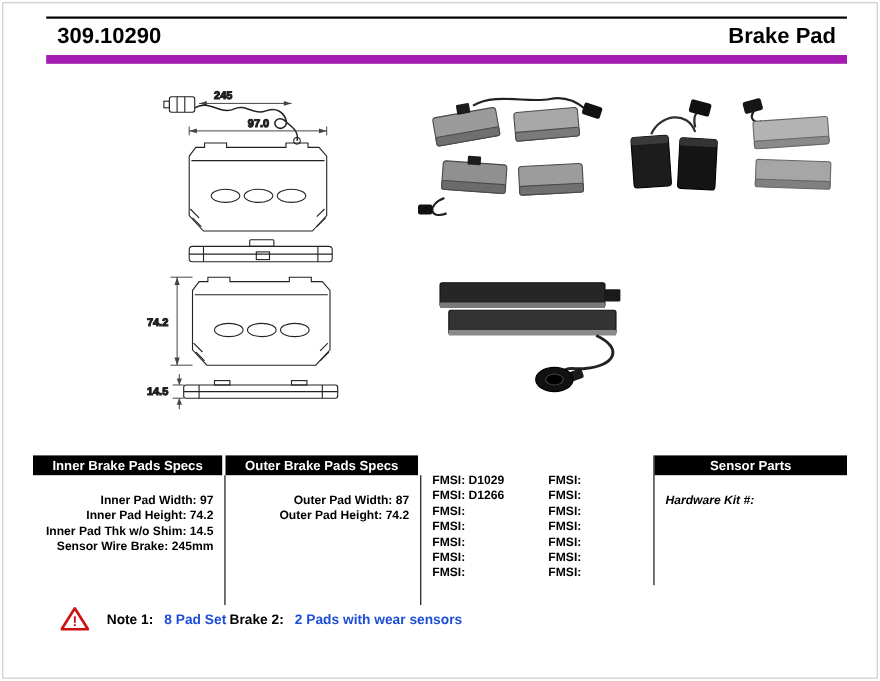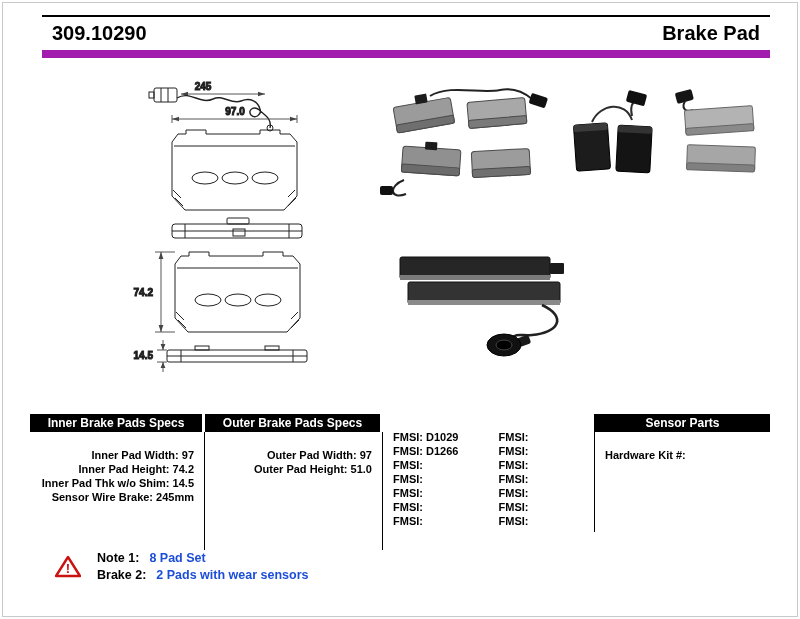--- a/index.html
+++ b/index.html
@@ -36,25 +36,25 @@
     background:#000; color:#fff; font-size:12px; font-weight:bold;
     height:18px; line-height:18px; text-align:center; margin-right:3px;
   }
   .col-related .col-header { margin-right:0; }
   .col-body { height:118px; padding-top:16px; box-sizing:border-box; }
   .col-inner .col-body, .col-outer .col-body, .col-fmsi .col-body { border-right:1px solid #000; }
   .spec-row { font-size:11px; font-weight:bold; line-height:14px; white-space:nowrap; color:#000; }
   .align-right .spec-row { text-align:right; padding-right:10px; }
   .fmsi-body { display:flex; }
   .fmsi-sub { width:50%; box-sizing:border-box; padding-left:10px; }
-  .related-body .spec-row { padding-left:10px; }
+  .related-body .spec-row { padding-left:10px;font-style:italic; }
 
   
   .notes { position:absolute; left:55px; top:551px; display:flex; align-items:center; gap:16px; }
-  .note-lines { display:flex; flex-direction:column; gap:3px; }
+  .note-lines { display:flex; flex-direction:row; gap:3px; }
   .note-line { display:flex; gap:10px; font-size:12.5px; font-weight:bold; }
   .note-label { color:#000; }
   .note-value { color:#1d4ed8; }
 </style>
 </head>
 <body>
 
 <div class="page">
   <div class="page-border"></div>
 
@@ -240,22 +240,22 @@
         <div class="spec-row">Inner Pad Width: 97</div>
         <div class="spec-row">Inner Pad Height: 74.2</div>
         <div class="spec-row">Inner Pad Thk w/o Shim: 14.5</div>
         <div class="spec-row">Sensor Wire Brake: 245mm</div>
       </div>
     </div>
 
     <div class="col col-outer">
       <div class="col-header">Outer Brake Pads Specs</div>
       <div class="col-body align-right">
-        <div class="spec-row">Outer Pad Width: 97</div>
-        <div class="spec-row">Outer Pad Height: 51.0</div>
+        <div class="spec-row">Outer Pad Width: 87</div>
+        <div class="spec-row">Outer Pad Height: 74.2</div>
       </div>
     </div>
 
     <div class="col col-fmsi">
       <div class="col-body fmsi-body">
         <div class="fmsi-sub">
           <div class="spec-row">FMSI: D1029</div>
           <div class="spec-row">FMSI: D1266</div>
           <div class="spec-row">FMSI:</div>
           <div class="spec-row">FMSI:</div>

